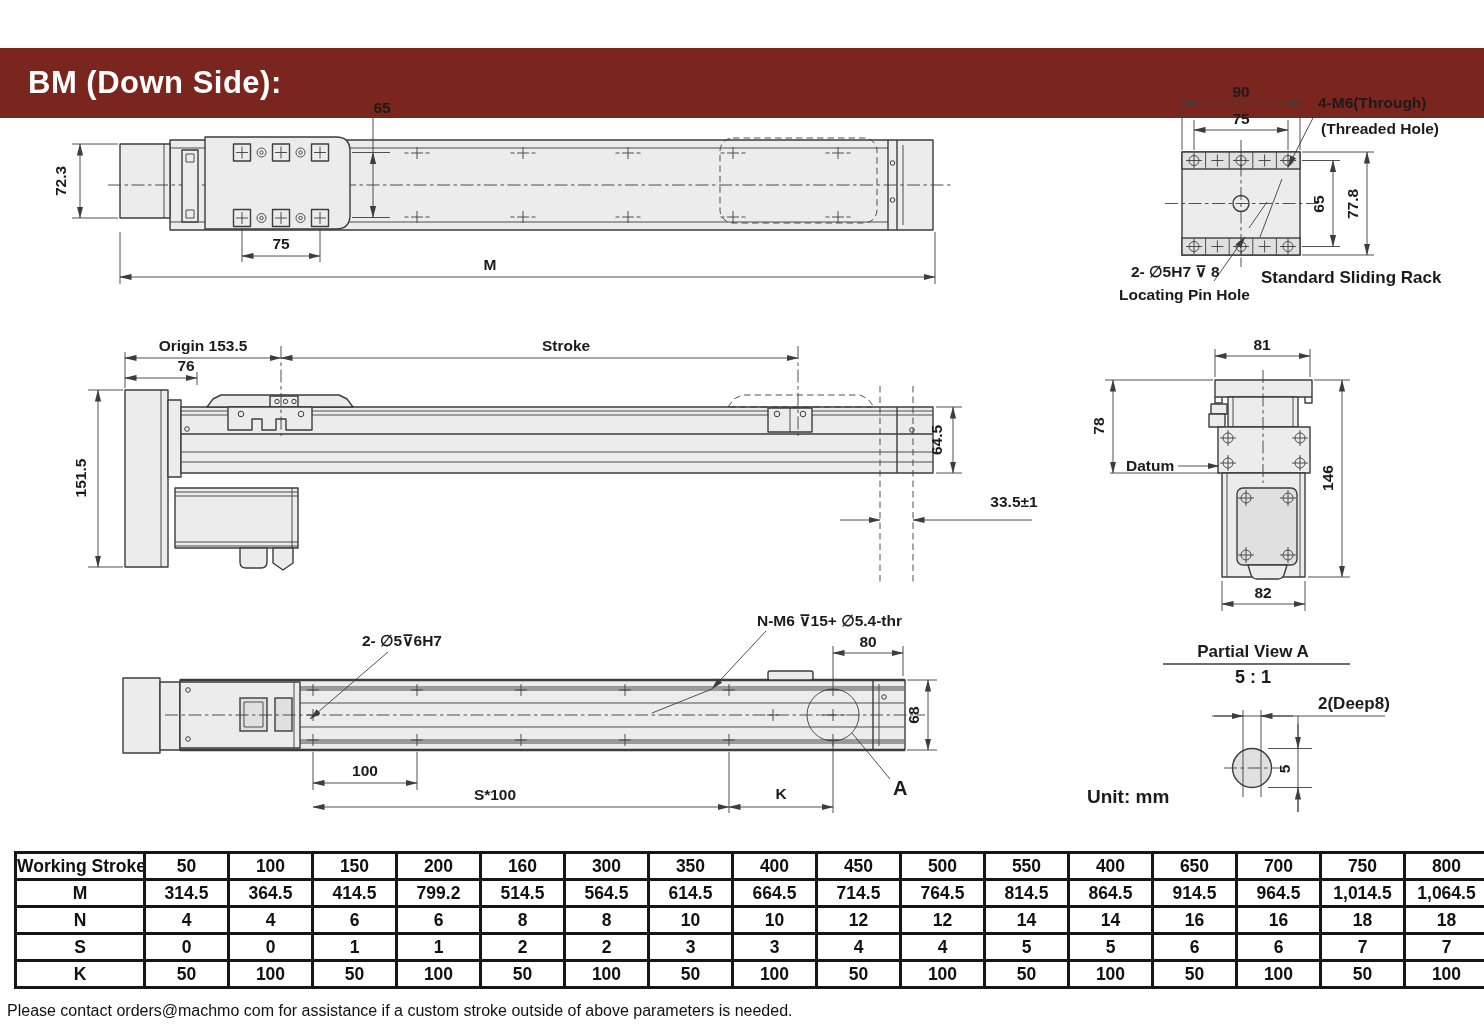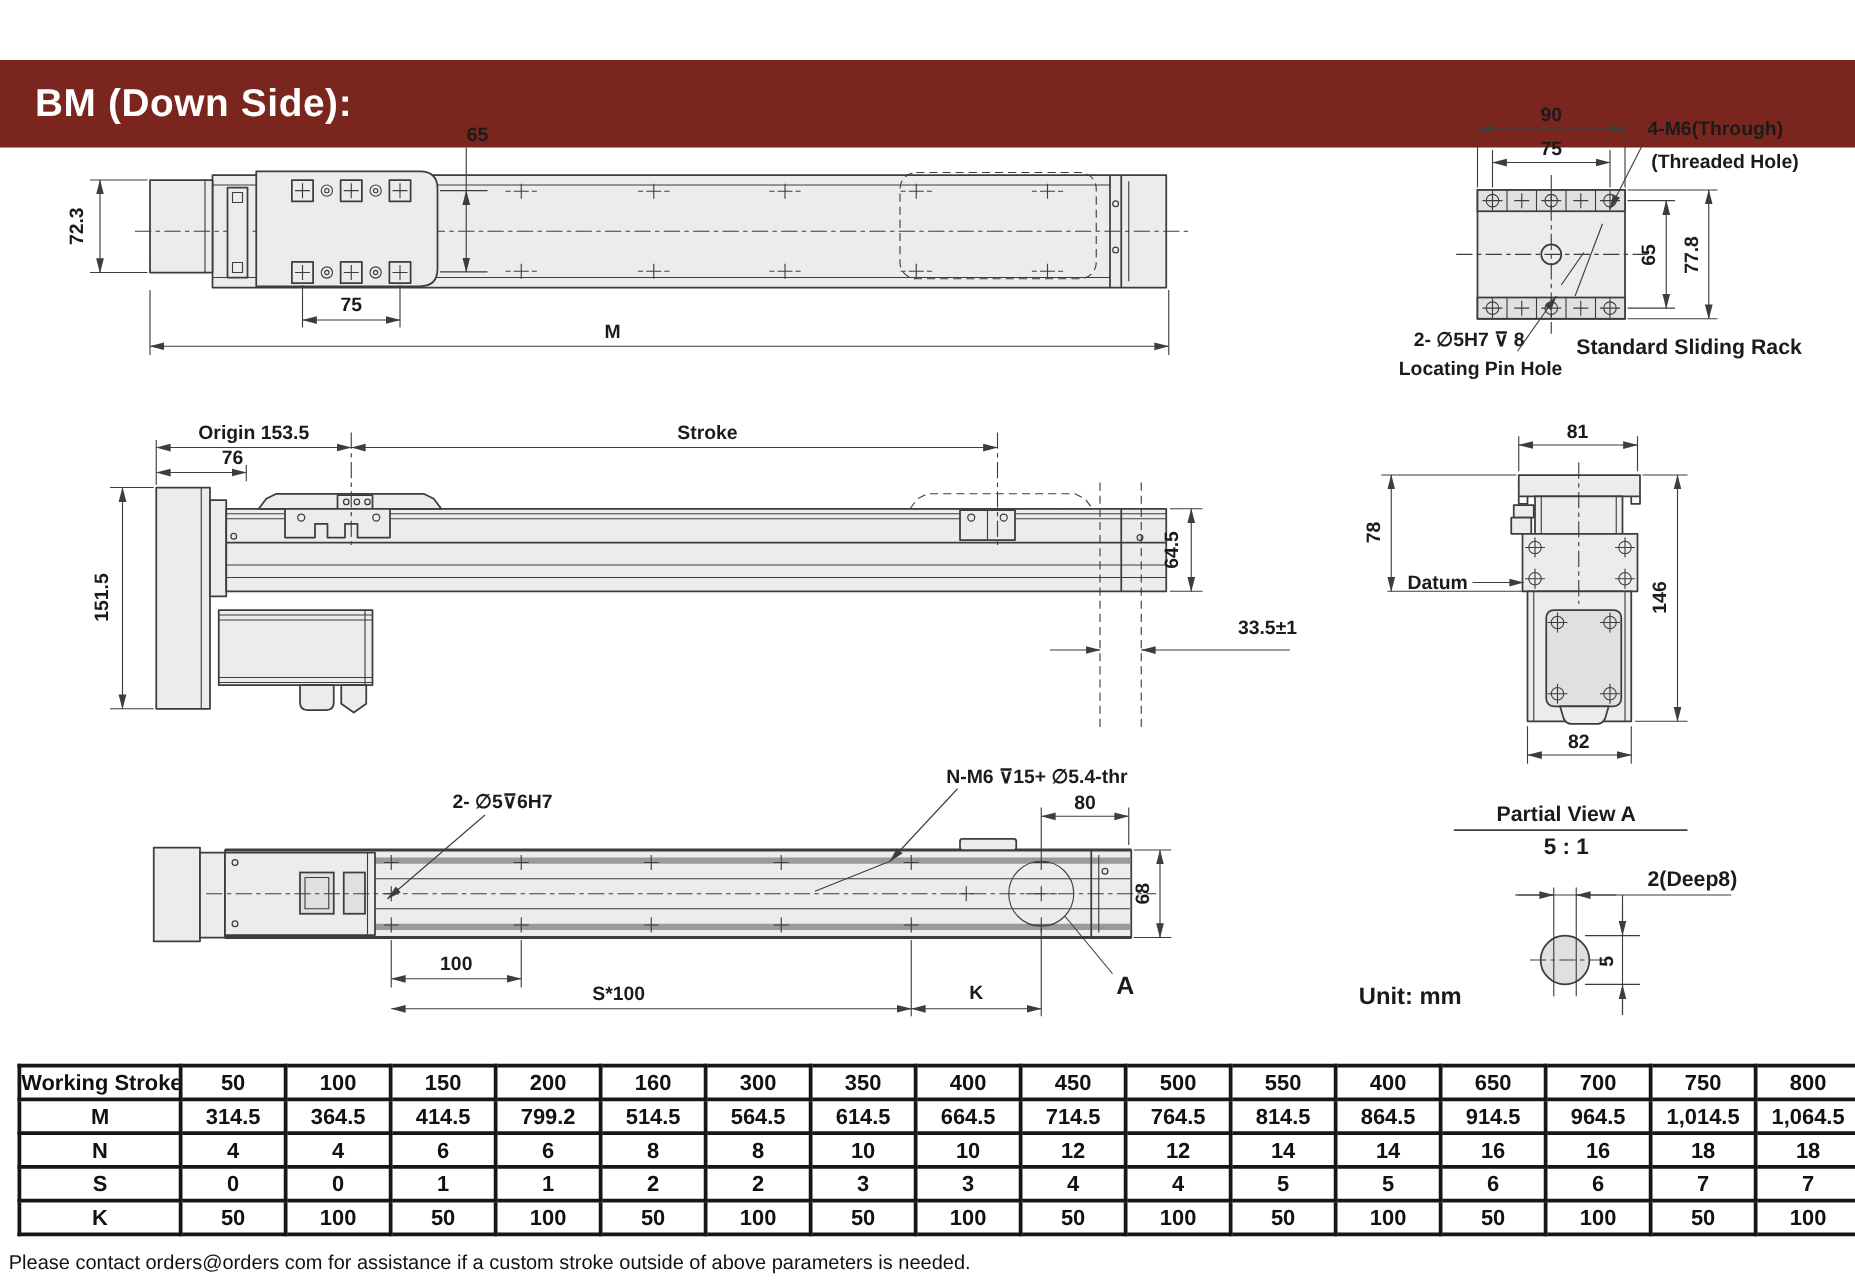--- a/index.html
+++ b/index.html
@@ -465,13 +465,13 @@
         <td>50</td>
         <td>100</td>
         <td>50</td>
         <td>100</td>
         <td>50</td>
         <td>100</td>
       </tr>
     </tbody>
 </table>
 
-<div class="footer">Please contact orders@orders com for assistance if a custom stroke outside of above parameters is needed.</div>
+<div class="footer">Please contact orders@machmo com for assistance if a custom stroke outside of above parameters is needed.</div>
 
 </body></html>

